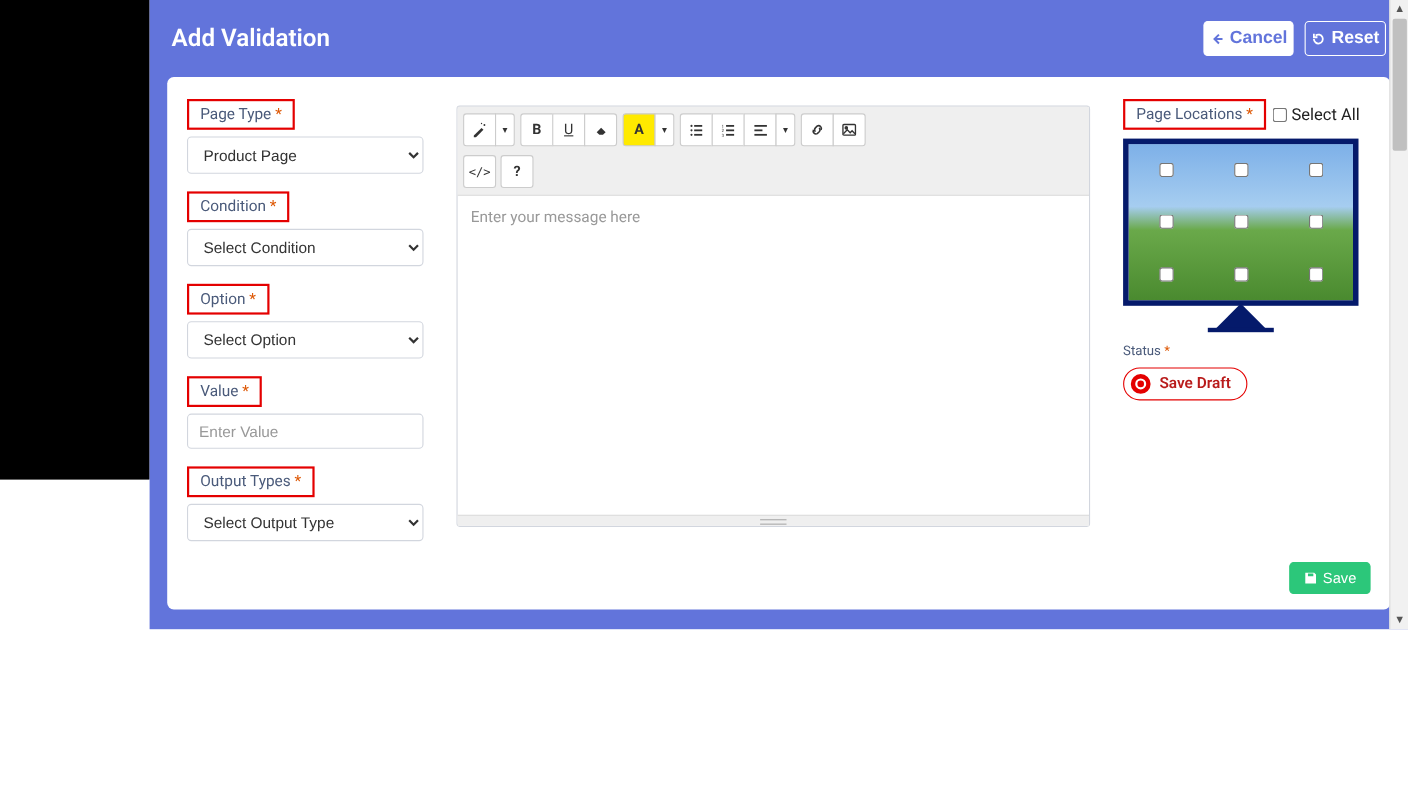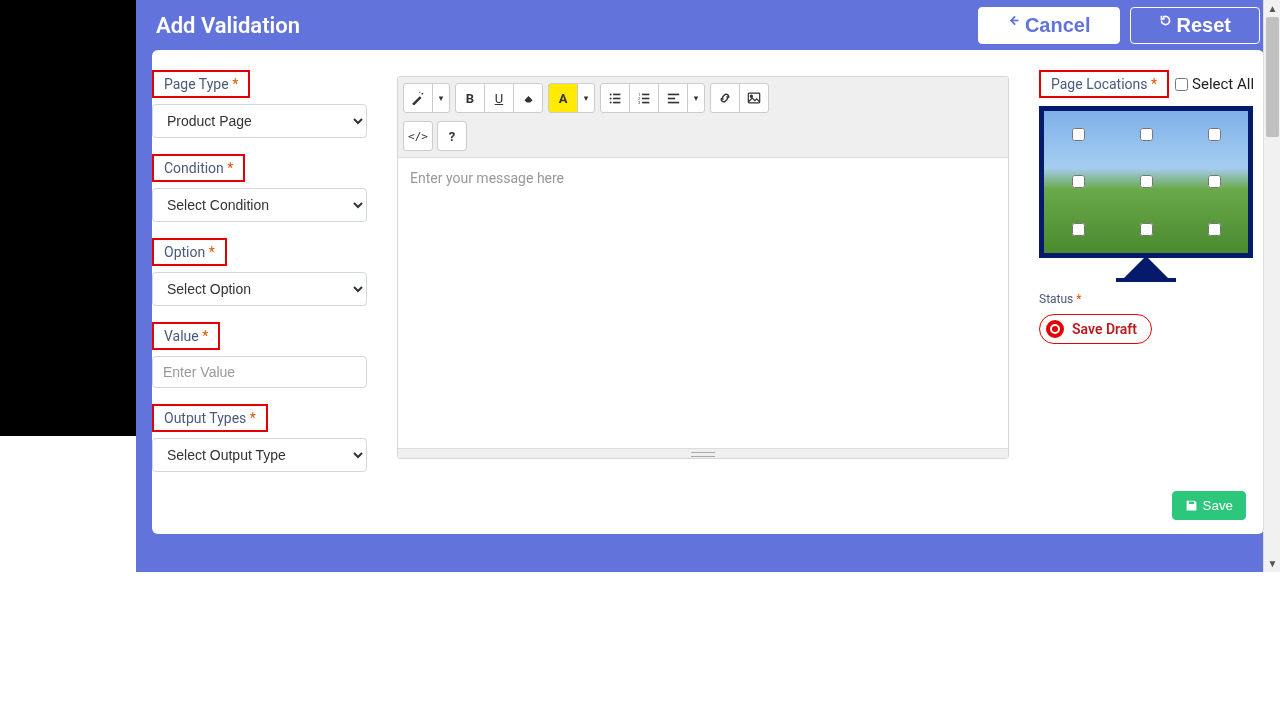--- a/index.html
+++ b/index.html
@@ -21,44 +21,45 @@
   height: 436px;
   background: #000;
 }
 .main-area {
   flex: 1;
   background: #6274DB;
   padding-bottom: 8px;
   position: relative;
 }
 .header {
-  height: 50px;
+  height: 70px;
   padding: 0 20px;
   display: flex;
   align-items: center;
   justify-content: space-between;
 }
 .title { color: #fff; font-size: 22px; font-weight: 600; }
 .hdr-btns { display: flex; gap: 10px; }
 .btn {
   border-radius: 4px;
-  font-size: 20px;
-  padding: 6px 28px;
+  font-size: 16px;
+  padding: 6px 5px;
   cursor: pointer;
   display: inline-flex;
+  align-items: center;
   gap: 5px;
   border: 1px solid transparent;
 }
 .btn-cancel { background: #fff; color: #6274DB; border-color: #fff; font-weight: 600; }
 .btn-reset { background: transparent; color: #fff; border-color: #fff; font-weight: 600; }
 .card {
   background: #fff;
   border-radius: 6px;
   margin: 0 16px 0 16px;
-  padding: 20px 0;
+  padding: 20px 18px;
   display: flex;
   gap: 30px;
   min-height: 484px;
   position: relative;
 }
 .col-left { width: 215px; display: flex; flex-direction: column; gap: 10px; }
 .col-mid { flex: 1; }
 .col-right { width: 225px; }
 .label-box {
   display: inline-block;

